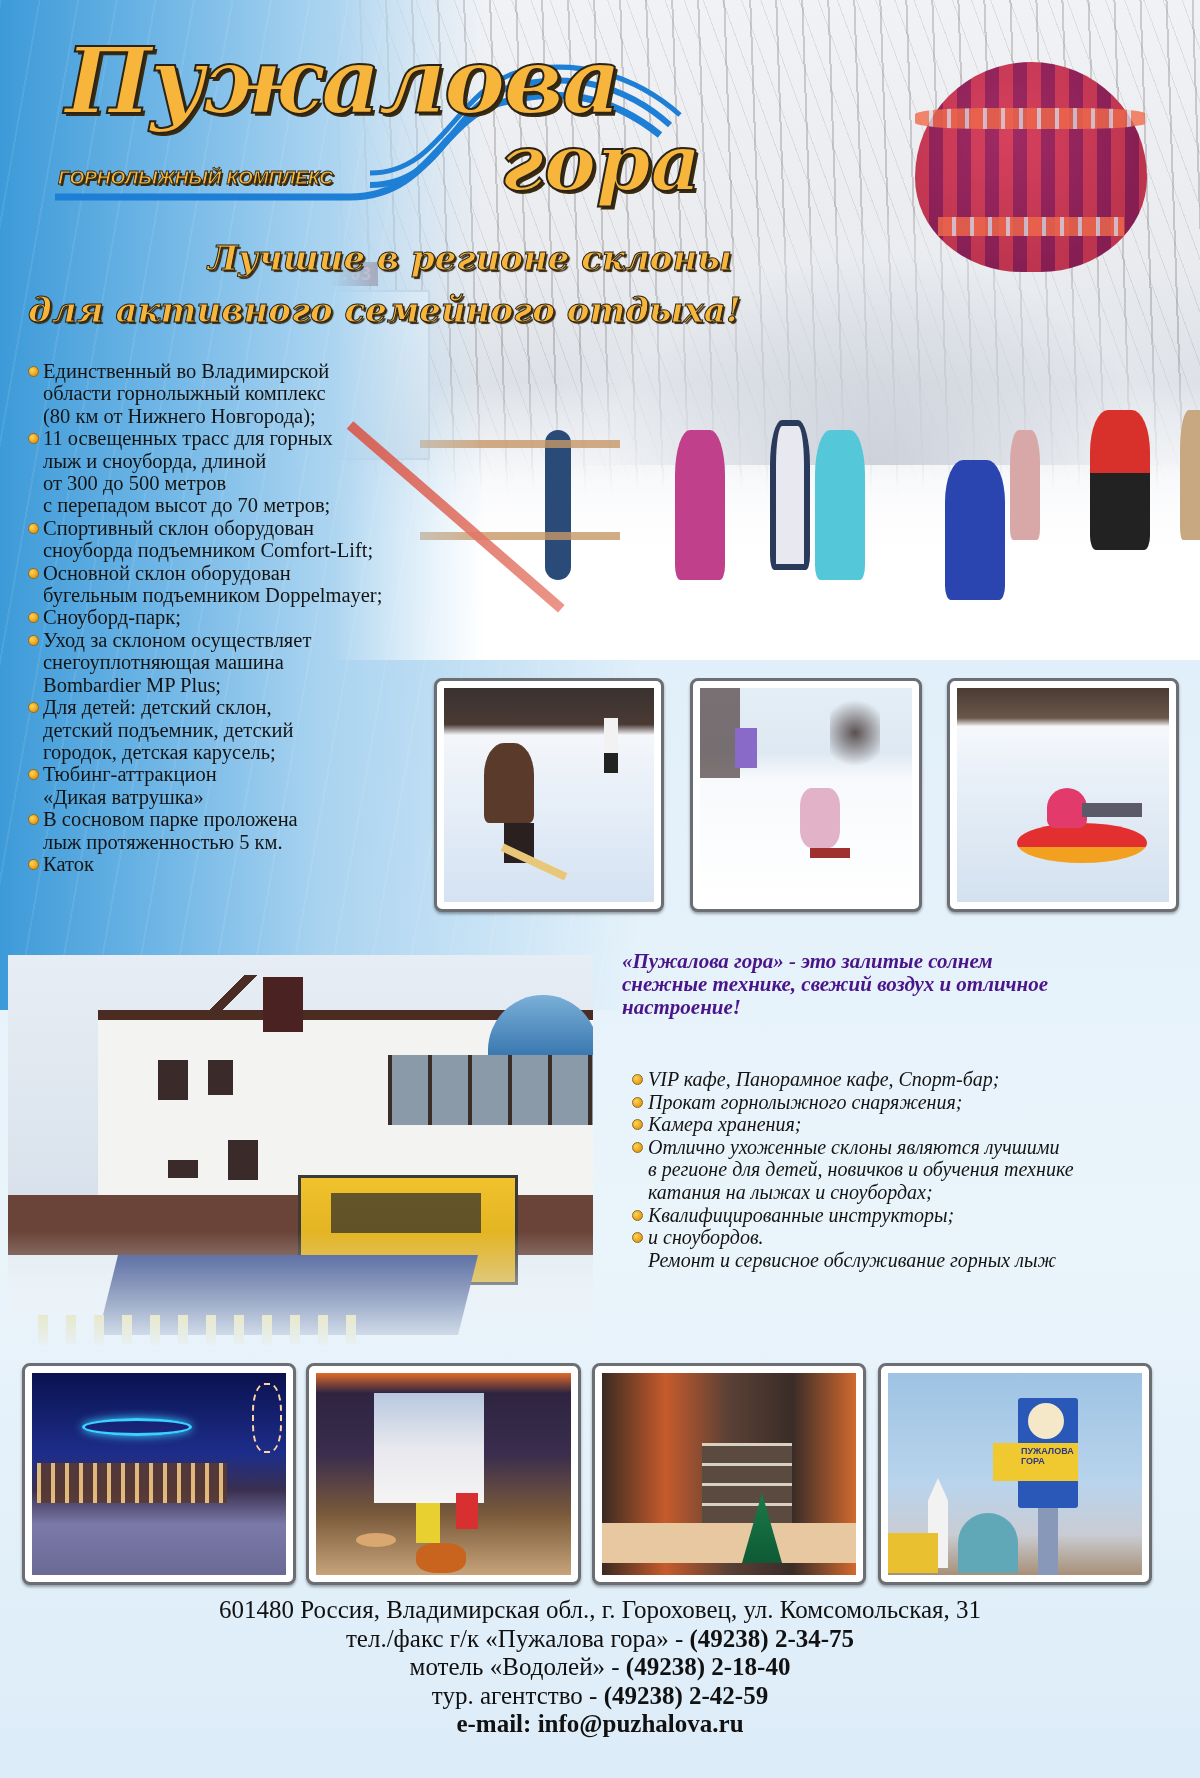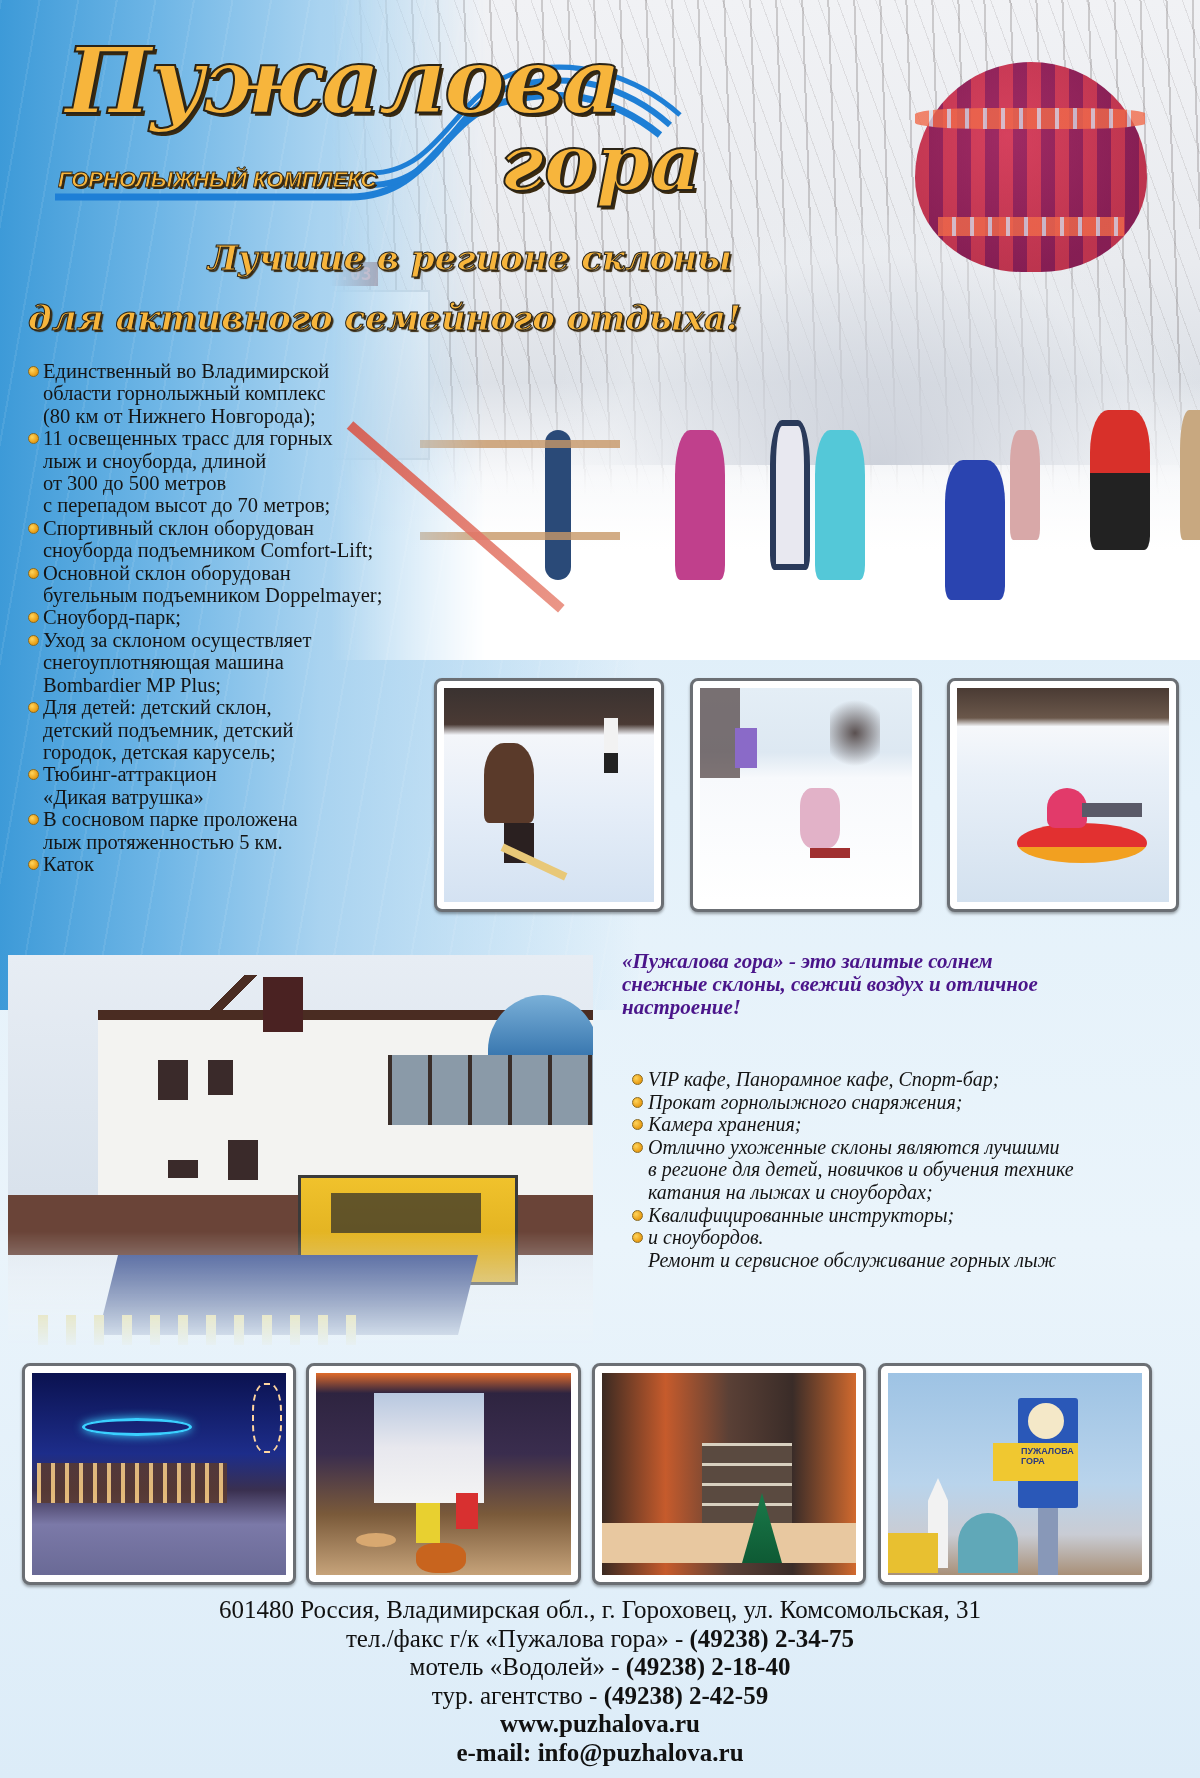--- a/index.html
+++ b/index.html
@@ -86,36 +86,36 @@
     position: absolute; left: 450px; top: 92px;
     font-family: "DejaVu Serif", serif; font-style: italic; font-weight: bold;
     font-size: 78px;
     color: #f7b53c;
     -webkit-text-stroke: 2px #2a2418;
     text-shadow: 3px 3px 0 #3a2a10;
   }
   .logo-sub {
     position: absolute; left: 8px; top: 142px;
     font-family: "Liberation Sans", sans-serif; font-weight: bold; font-style: italic;
-    font-size: 22px; letter-spacing: 0px;
+    font-size: 19px; letter-spacing: 0px;
     color: #f7b53c;
     -webkit-text-stroke: 0.8px #2a2418;
     text-shadow: 2px 2px 0 #3a2a10;
   }
   .logo-stripes { position: absolute; left: 0; top: 0; width: 680px; height: 200px; }
   
   .slogan {
     position: absolute; left: 0; top: 238px; width: 800px;
     font-family: "DejaVu Serif", serif; font-style: italic; font-weight: bold;
     color: #f7b53c;
     -webkit-text-stroke: 1px #2a2418;
     text-shadow: 2px 2px 1px #3a2a10;
   }
   .slogan-l1 { position: absolute; left: 208px; top: 0; font-size: 34px; white-space: nowrap; }
-  .slogan-l2 { position: absolute; left: 28px; top: 60px; font-size: 34px; white-space: nowrap; }
+  .slogan-l2 { position: absolute; left: 28px; top: 52px; font-size: 34px; white-space: nowrap; }
   
   .list {
     position: absolute; list-style: none;
     font-family: "Liberation Serif", serif; color: #141414;
   }
   .list-left { left: 28px; top: 360px; width: 430px; font-size: 20.5px; line-height: 22.4px; }
   .list-right { left: 632px; top: 1068px; width: 560px; font-size: 20px; line-height: 22.6px; }
   .list li { position: relative; padding-left: 15px; }
   .list-right li { padding-left: 16px; font-style: italic; }
   .bullet {
@@ -353,21 +353,21 @@
   <div class="bld-snow"></div>
   <div class="bld-cat">
     <div class="shape" style="left:30px;top:15px;width:150px;height:40px;background:#2a2a2a;opacity:.7"></div>
   </div>
   <div class="bld-blade"></div>
   <div class="bld-teeth"></div>
 </div>
 
 <div class="tagline">
   <span>«Пужалова гора» - это залитые солнем</span>
-  <span>снежные склоны, свежий воздух и отличное</span>
+  <span>снежные технике, свежий воздух и отличное</span>
   <span>настроение!</span>
 </div>
 
 <ul class="list list-right">
   <li>
       <span class="bullet"></span>
     <span class="line">VIP кафе, Панорамное кафе, Спорт-бар;</span>
     </li>
   <li>
       <span class="bullet"></span>
@@ -430,15 +430,14 @@
     <div class="shape" style="left:70px;top:140px;width:60px;height:60px;border-radius:50% 50% 0 0;background:#60a8b8"></div>
     <div class="shape" style="left:0;top:160px;width:50px;height:40px;background:#e8c030"></div>
   </div>
 </div>
 
 <div class="footer">
   <div class="row">601480 Россия, Владимирская обл., г. Гороховец, ул. Комсомольская, 31</div>
   <div class="row"><span>тел./факс г/к «Пужалова гора» - </span><b>(49238) 2-34-75</b></div>
   <div class="row"><span>мотель «Водолей» - </span><b>(49238) 2-18-40</b></div>
   <div class="row"><span>тур. агентство - </span><b>(49238) 2-42-59</b></div>
-  <div class="row bold">www.puzhalova.ru</div>
   <div class="row bold">e-mail: info@puzhalova.ru</div>
 </div>
 
 </body></html>

